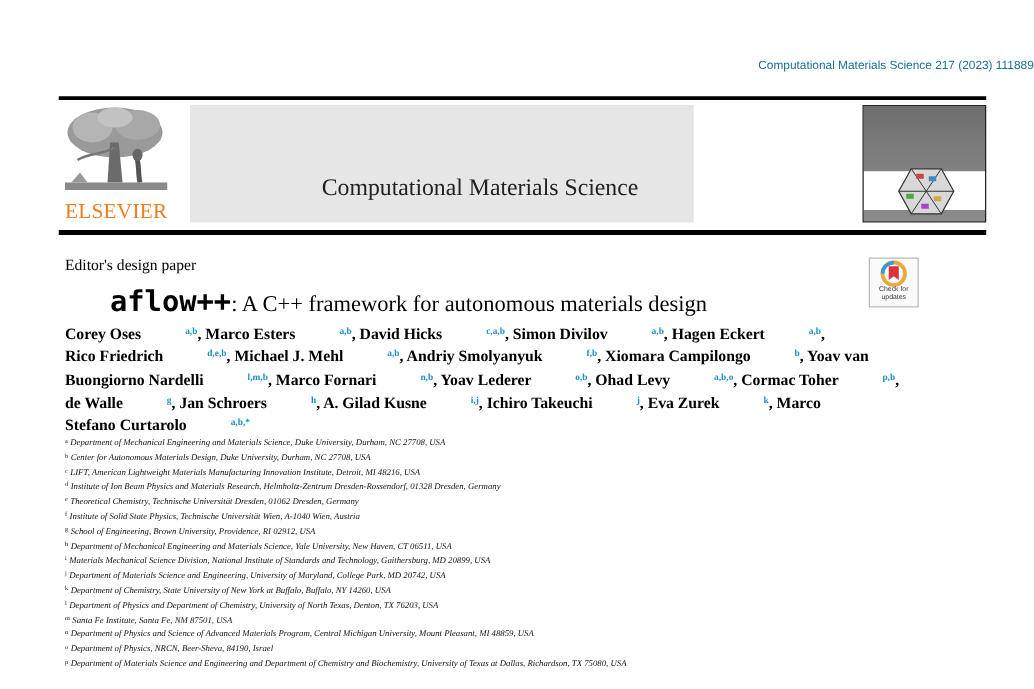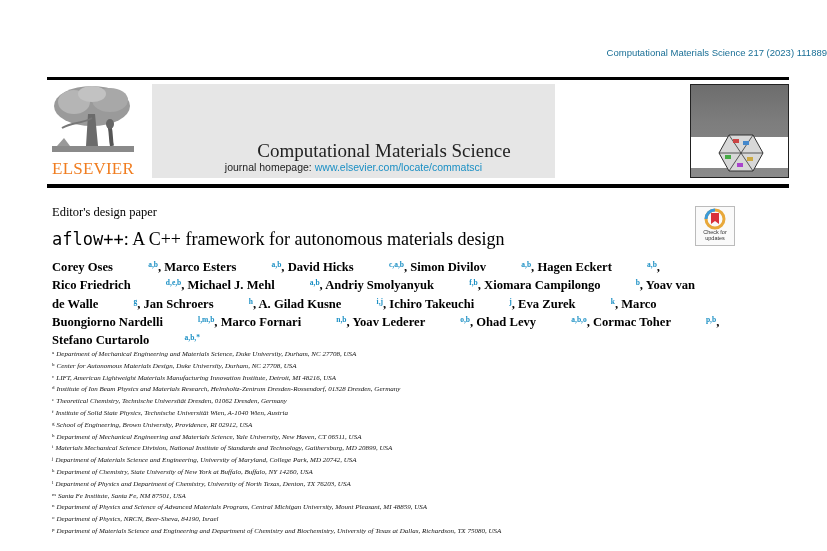--- a/index.html
+++ b/index.html
@@ -16,21 +16,21 @@
   .contents .link { color: #1a8fc4; }
   .journal-name { position: absolute; left: 0; width: 464px; top: 32px; text-align: center; font-family: "Liberation Serif", serif; font-size: 19px; color: #222; margin-top: 24px; }
   .homepage { position: absolute; left: 0; width: 403px; top: 77px; text-align: center; font-family: "Liberation Sans", sans-serif; font-size: 10.5px; color: #222; }
   .homepage .link { color: #1a8fc4; }
   .cover { left: 690px; top: 84px; width: 99px; height: 94px; background: linear-gradient(180deg, #6d6d6d 0%, #7d7d7d 40%, #8b8b8b 100%); border: 1px solid #222; box-sizing: border-box; overflow: hidden; }
   .cover-title { position: absolute; left: 6px; top: 14px; width: 90px; font-family: "Liberation Sans", sans-serif; font-size: 8.5px; line-height: 9px; color: #eaeaea; text-align: right; letter-spacing: 0.3px; }
   .cover-white { position: absolute; left: 0; top: 52px; width: 99px; height: 31px; background: #fff; }
   .cover-hex { position: absolute; left: 26px; top: 48px; }
   .editors { left: 52px; top: 205px; font-family: "Liberation Serif", serif; font-size: 12.5px; }
   .title { left: 52px; top: 229px; font-family: "Liberation Serif", serif; font-size: 18px; }
-  .title .mono { font-family: "DejaVu Sans Mono", monospace; font-size: 17px; font-weight: normal; }
+  .title .mono { font-family: "DejaVu Sans Mono", monospace; font-size: 23px; font-weight: bold; margin-left: 36px; }
   .crossmark { left: 695px; top: 206px; width: 40px; height: 40px; border: 1px solid #bbb; box-sizing: border-box; background: #fafafa; }
   .crossmark-label { position: absolute; left: 0; width: 38px; top: 22px; text-align: center; font-family: "Liberation Sans", sans-serif; font-size: 5.5px; line-height: 6px; color: #333; }
   .authors { left: 52px; top: 258px; width: 680px; font-family: "Liberation Serif", serif; font-weight: bold; font-size: 12.6px; line-height: 18.3px; }
   .authors sup { color: #1a8fc4; font-size: 7.5px; font-weight: bold; vertical-align: 4px; line-height: 0; margin-left: 32px; }
   .affils { left: 52px; top: 349px; width: 740px; font-family: "Liberation Serif", serif; font-style: italic; font-size: 7px; line-height: 11.8px; color: #111; }
   .affils .row { white-space: nowrap; }
   .affils sup { font-size: 5px; vertical-align: 2px; line-height: 0; margin-right: 2px; font-style: normal; }
 </style>
 </head>
 <body>
@@ -50,23 +50,20 @@
     <path d="M56 38 C60 46 58 54 60 62" stroke="#555" stroke-width="4" fill="none"></path>
     <ellipse cx="58" cy="40" rx="4" ry="5" fill="#666"></ellipse>
     <rect x="0" y="62" width="82" height="6" fill="#8a8a8a"></rect>
     <path d="M5 62 L12 54 L18 62 Z" fill="#999"></path>
   </svg>
   <div class="elsevier-word">ELSEVIER</div>
 </div>
 
 <div class="abs masthead">
   <div class="journal-name">Computational Materials Science</div>
-  <div class="homepage">
-    <span>journal homepage: </span><span class="link">www.elsevier.com/locate/commatsci</span>
-  </div>
 </div>
 
 <div class="abs cover">
   <div class="cover-white"></div>
   <svg class="cover-hex" width="48" height="40" viewBox="0 0 48 40">
     <polygon points="12,2 36,2 46,20 36,38 12,38 2,20" fill="#d8d8d8" stroke="#333" stroke-width="1"></polygon>
     <line x1="12" y1="2" x2="36" y2="38" stroke="#333" stroke-width="0.8"></line>
     <line x1="36" y1="2" x2="12" y2="38" stroke="#333" stroke-width="0.8"></line>
     <line x1="2" y1="20" x2="46" y2="20" stroke="#333" stroke-width="0.8"></line>
     <rect x="16" y="6" width="6" height="4" fill="#c44"></rect>
@@ -96,24 +93,24 @@
 
 <div class="abs authors">
   <div>
     <span>Corey Oses</span>
     <sup>a,b</sup><span>, Marco Esters </span><sup>a,b</sup><span>, David Hicks </span><sup>c,a,b</sup><span>, Simon Divilov </span><sup>a,b</sup><span>, Hagen Eckert </span><sup>a,b</sup><span>,</span>
   </div>
   <div>
     <span>Rico Friedrich </span><sup>d,e,b</sup><span>, Michael J. Mehl </span><sup>a,b</sup><span>, Andriy Smolyanyuk </span><sup>f,b</sup><span>, Xiomara Campilongo </span><sup>b</sup><span>, Yoav van</span>
   </div>
   <div>
-    <span>de Walle </span><sup>g</sup><span>, Jan Schroers </span><sup>h</sup><span>, A. Gilad Kusne </span><sup>i,j</sup><span>, Ichiro Takeuchi </span><sup>j</sup><span>, Eva Zurek </span><sup>k</sup><span>, Marco</span>
+    <span>Buongiorno Nardelli </span><sup>l,m,b</sup><span>, Marco Fornari </span><sup>n,b</sup><span>, Yoav Lederer </span><sup>o,b</sup><span>, Ohad Levy </span><sup>a,b,o</sup><span>, Cormac Toher </span><sup>p,b</sup><span>,</span>
   </div>
   <div>
-    <span>Buongiorno Nardelli </span><sup>l,m,b</sup><span>, Marco Fornari </span><sup>n,b</sup><span>, Yoav Lederer </span><sup>o,b</sup><span>, Ohad Levy </span><sup>a,b,o</sup><span>, Cormac Toher </span><sup>p,b</sup><span>,</span>
+    <span>de Walle </span><sup>g</sup><span>, Jan Schroers </span><sup>h</sup><span>, A. Gilad Kusne </span><sup>i,j</sup><span>, Ichiro Takeuchi </span><sup>j</sup><span>, Eva Zurek </span><sup>k</sup><span>, Marco</span>
   </div>
   <div>
     <span>Stefano Curtarolo </span><sup>a,b,*</sup>
   </div>
 </div>
 
 <div class="abs affils">
   <div class="row"><sup>a</sup><span>Department of Mechanical Engineering and Materials Science, Duke University, Durham, NC 27708, USA</span></div>
   <div class="row"><sup>b</sup><span>Center for Autonomous Materials Design, Duke University, Durham, NC 27708, USA</span></div>
   <div class="row"><sup>c</sup><span>LIFT, American Lightweight Materials Manufacturing Innovation Institute, Detroit, MI 48216, USA</span></div>

